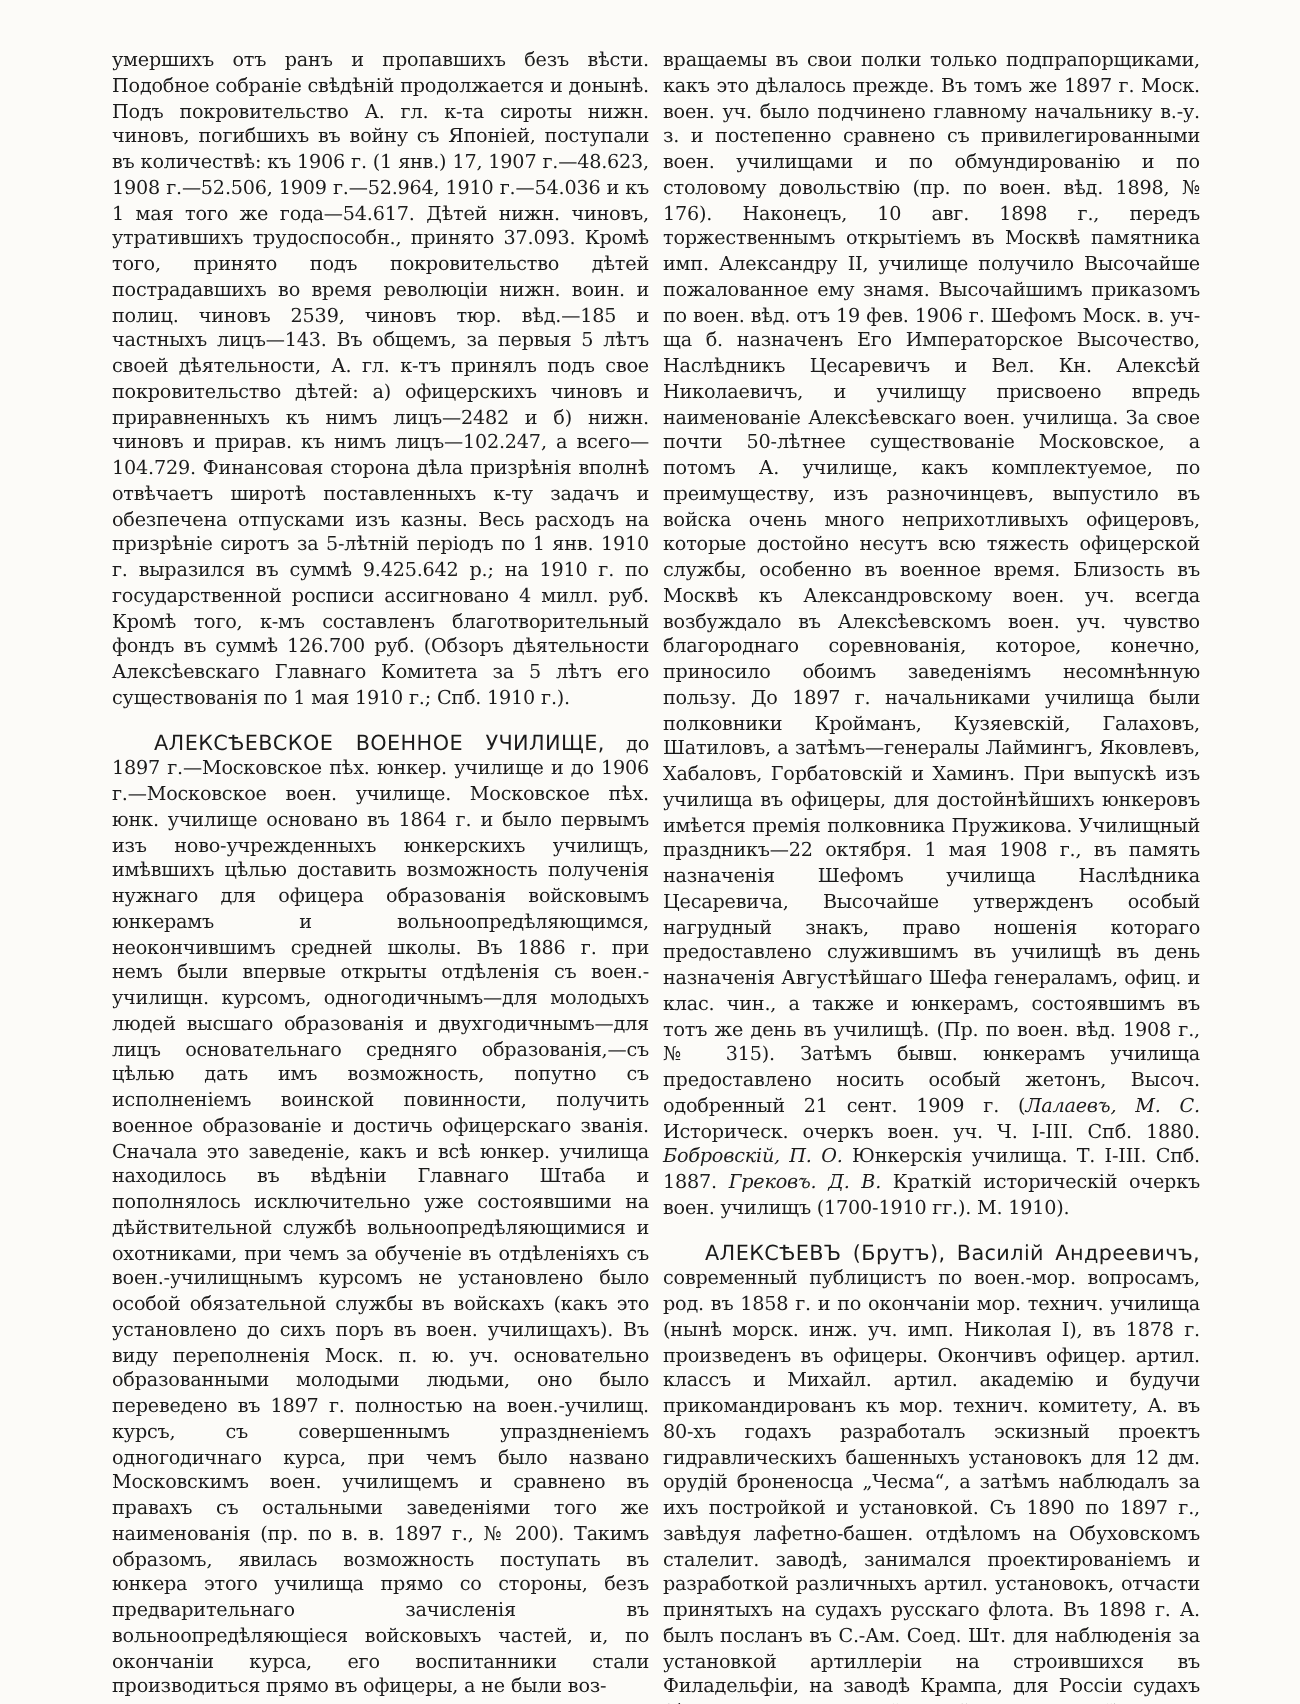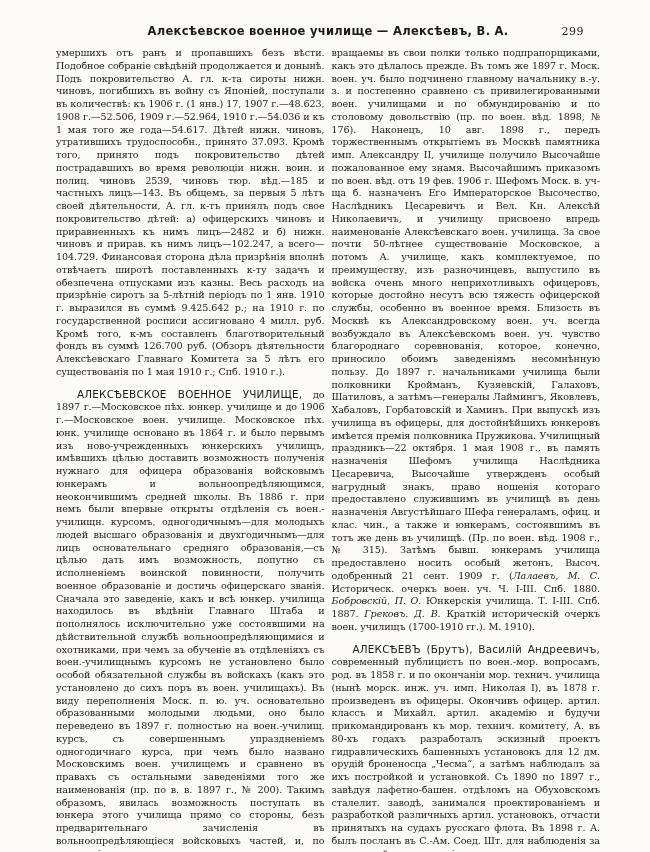--- a/index.html
+++ b/index.html
@@ -57,24 +57,20 @@
     font-size: 10.4px;
     letter-spacing: 0.2px;
   }
   .bib-author { font-style: italic; }
 </style>
 </head>
 <body>
 
 <div class="page">
 
-  <div class="page-header">
-    <div class="running-title">Алексѣевское военное училище — Алексѣевъ, В. А.</div>
-    <div class="page-number">299</div>
-  </div>
 
   <div class="columns">
 
     <div class="col">
       <p>умершихъ отъ ранъ и пропавшихъ безъ вѣсти. Подобное собраніе свѣдѣній продолжается и донынѣ. Подъ покровительство А. гл. к-та сироты нижн. чиновъ, погибшихъ въ войну съ Японіей, поступали въ количествѣ: къ 1906 г. (1 янв.) 17, 1907 г.—48.623, 1908 г.—52.506, 1909 г.—52.964, 1910 г.—54.036 и къ 1 мая того же года—54.617. Дѣтей нижн. чиновъ, утратившихъ трудоспособн., принято 37.093. Кромѣ того, принято подъ покровительство дѣтей пострадавшихъ во время революціи нижн. воин. и полиц. чиновъ 2539, чиновъ тюр. вѣд.—185 и частныхъ лицъ—143. Въ общемъ, за первыя 5 лѣтъ своей дѣятельности, А. гл. к-тъ принялъ подъ свое покровительство дѣтей: а) офицерскихъ чиновъ и приравненныхъ къ нимъ лицъ—2482 и б) нижн. чиновъ и прирав. къ нимъ лицъ—102.247, а всего—104.729. Финансовая сторона дѣла призрѣнія вполнѣ отвѣчаетъ широтѣ поставленныхъ к-ту задачъ и обезпечена отпусками изъ казны. Весь расходъ на призрѣніе сиротъ за 5-лѣтній періодъ по 1 янв. 1910 г. выразился въ суммѣ 9.425.642 р.; на 1910 г. по государственной росписи ассигновано 4 милл. руб. Кромѣ того, к-мъ составленъ благотворительный фондъ въ суммѣ 126.700 руб. (Обзоръ дѣятельности Алексѣевскаго Главнаго Комитета за 5 лѣтъ его существованія по 1 мая 1910 г.; Спб. 1910 г.).</p>
       <p class="entry"><span class="entry-head">АЛЕКСѢЕВСКОЕ ВОЕННОЕ УЧИЛИЩЕ,</span> <span>до 1897 г.—Московское пѣх. юнкер. училище и до 1906 г.—Московское воен. училище. Московское пѣх. юнк. училище основано въ 1864 г. и было первымъ изъ ново-учрежденныхъ юнкерскихъ училищъ, имѣвшихъ цѣлью доставить возможность полученія нужнаго для офицера образованія войсковымъ юнкерамъ и вольноопредѣляющимся, неокончившимъ средней школы. Въ 1886 г. при немъ были впервые открыты отдѣленія съ воен.-училищн. курсомъ, одногодичнымъ—для молодыхъ людей высшаго образованія и двухгодичнымъ—для лицъ основательнаго средняго образованія,—съ цѣлью дать имъ возможность, попутно съ исполненіемъ воинской повинности, получить военное образованіе и достичь офицерскаго званія. Сначала это заведеніе, какъ и всѣ юнкер. училища находилось въ вѣдѣніи Главнаго Штаба и пополнялось исключительно уже состоявшими на дѣйствительной службѣ вольноопредѣляющимися и охотниками, при чемъ за обученіе въ отдѣленіяхъ съ воен.-училищнымъ курсомъ не установлено было особой обязательной службы въ войскахъ (какъ это установлено до сихъ поръ въ воен. училищахъ). Въ виду переполненія Моск. п. ю. уч. основательно образованными молодыми людьми, оно было переведено въ 1897 г. полностью на воен.-училищ. курсъ, съ совершеннымъ упраздненіемъ одногодичнаго курса, при чемъ было названо Московскимъ воен. училищемъ и сравнено въ правахъ съ остальными заведеніями того же наименованія (пр. по в. в. 1897 г., № 200). Такимъ образомъ, явилась возможность поступать въ юнкера этого училища прямо со стороны, безъ предварительнаго зачисленія въ вольноопредѣляющіеся войсковыхъ частей, и, по окончаніи курса, его воспитанники стали производиться прямо въ офицеры, а не были воз-</span></p>
     </div>
 
     <div class="col">
       <p><span>вращаемы въ свои полки только подпрапорщиками, какъ это дѣлалось прежде. Въ томъ же 1897 г. Моск. воен. уч. было подчинено главному начальнику в.-у. з. и постепенно сравнено съ привилегированными воен. училищами и по обмундированію и по столовому довольствію (пр. по воен. вѣд. 1898, № 176). Наконецъ, 10 авг. 1898 г., передъ торжественнымъ открытіемъ въ Москвѣ памятника имп. Александру II, училище получило Высочайше пожалованное ему знамя. Высочайшимъ приказомъ по воен. вѣд. отъ 19 фев. 1906 г. Шефомъ Моск. в. уч-ща б. назначенъ Его Императорское Высочество, Наслѣдникъ Цесаревичъ и Вел. Кн. Алексѣй Николаевичъ, и училищу присвоено впредь наименованіе Алексѣевскаго воен. училища. За свое почти 50-лѣтнее существованіе Московское, а потомъ А. училище, какъ комплектуемое, по преимуществу, изъ разночинцевъ, выпустило въ войска очень много неприхотливыхъ офицеровъ, которые достойно несутъ всю тяжесть офицерской службы, особенно въ военное время. Близость въ Москвѣ къ Александровскому воен. уч. всегда возбуждало въ Алексѣевскомъ воен. уч. чувство благороднаго соревнованія, которое, конечно, приносило обоимъ заведеніямъ несомнѣнную пользу. До 1897 г. начальниками училища были полковники Кройманъ, Кузяевскій, Галаховъ, Шатиловъ, а затѣмъ—генералы Лаймингъ, Яковлевъ, Хабаловъ, Горбатовскій и Хаминъ. При выпускѣ изъ училища въ офицеры, для достойнѣйшихъ юнкеровъ имѣется премія полковника Пружикова. Училищный праздникъ—22 октября. 1 мая 1908 г., въ память назначенія Шефомъ училища Наслѣдника Цесаревича, Высочайше утвержденъ особый нагрудный знакъ, право ношенія котораго предоставлено служившимъ въ училищѣ въ день назначенія Августѣйшаго Шефа генераламъ, офиц. и клас. чин., а также и юнкерамъ, состоявшимъ въ тотъ же день въ училищѣ. (Пр. по воен. вѣд. 1908 г., № 315). Затѣмъ бывш. юнкерамъ училища предоставлено носить особый жетонъ, Высоч. одобренный 21 сент. 1909 г. (</span><span class="bib-author">Лалаевъ, М. С.</span><span> Историческ. очеркъ воен. уч. Ч. I-III. Спб. 1880. </span><span class="bib-author">Бобровскій, П. О.</span><span> Юнкерскія училища. Т. I-III. Спб. 1887. </span><span class="bib-author">Грековъ. Д. В.</span><span> Краткій историческій очеркъ воен. училищъ (1700-1910 гг.). М. 1910).</span></p>

